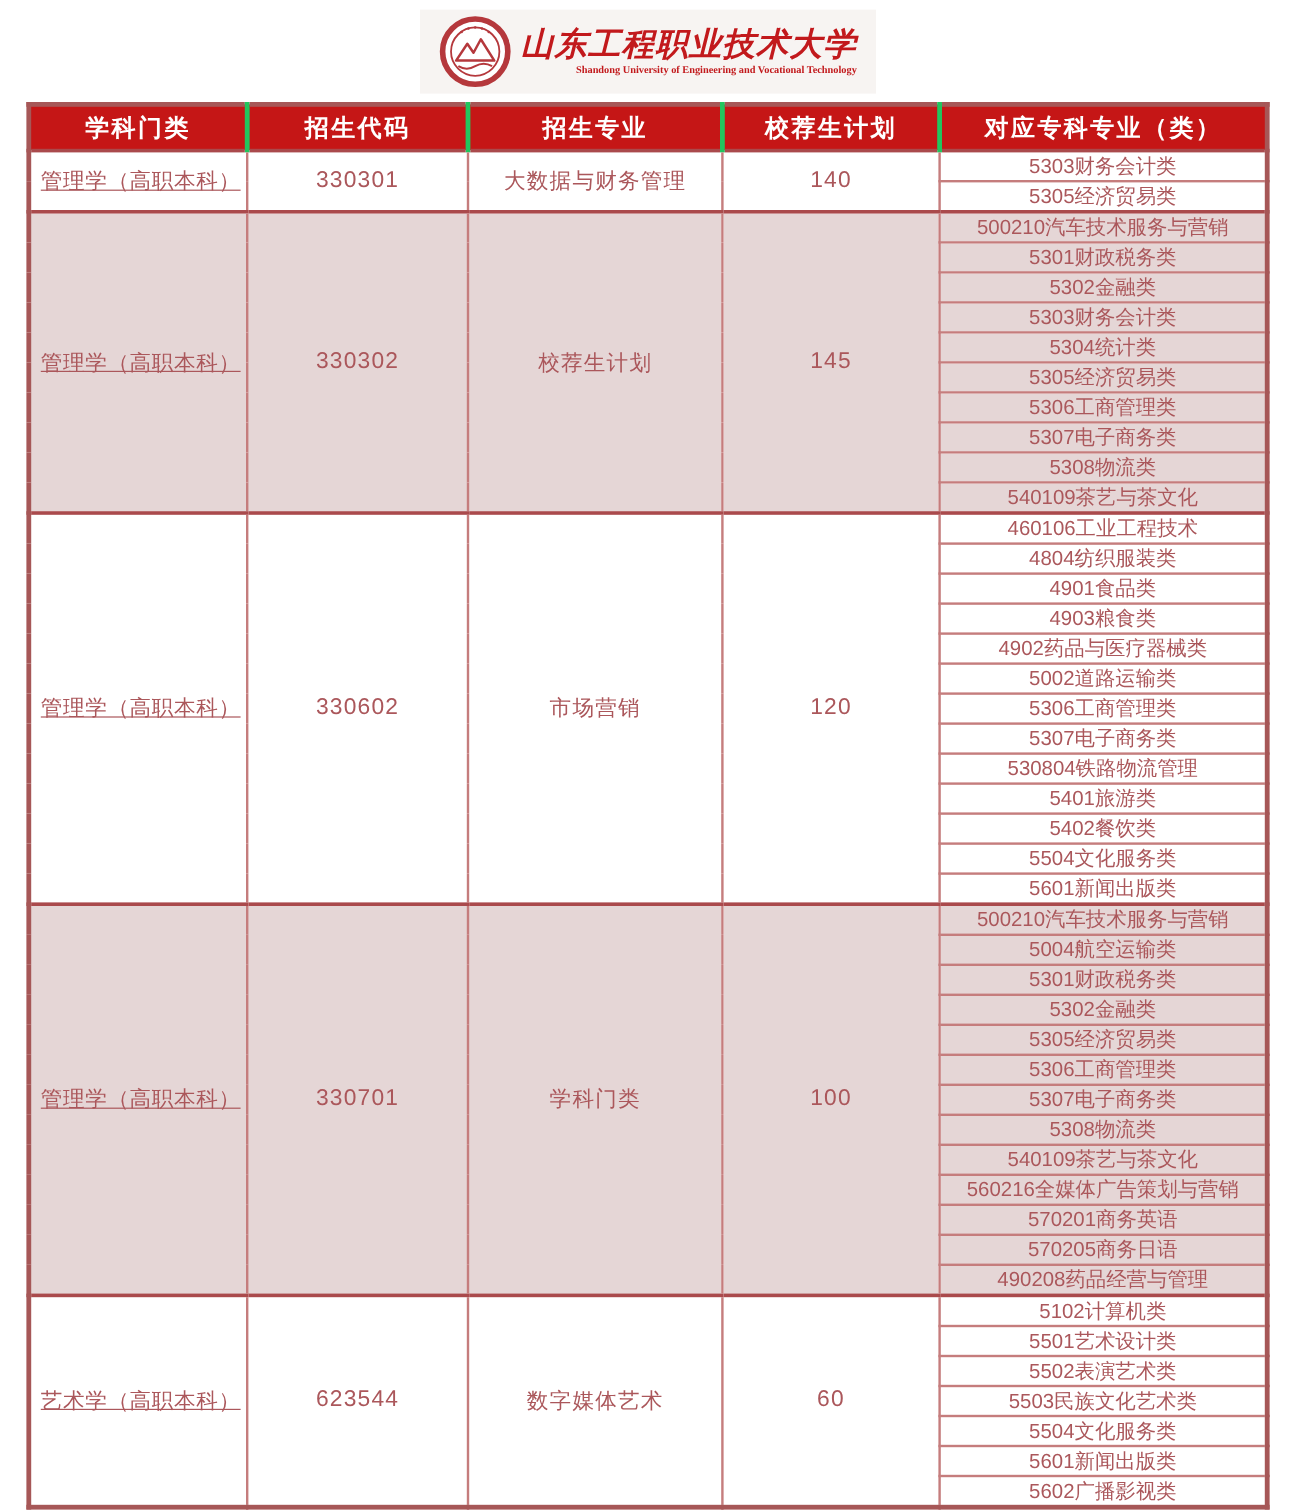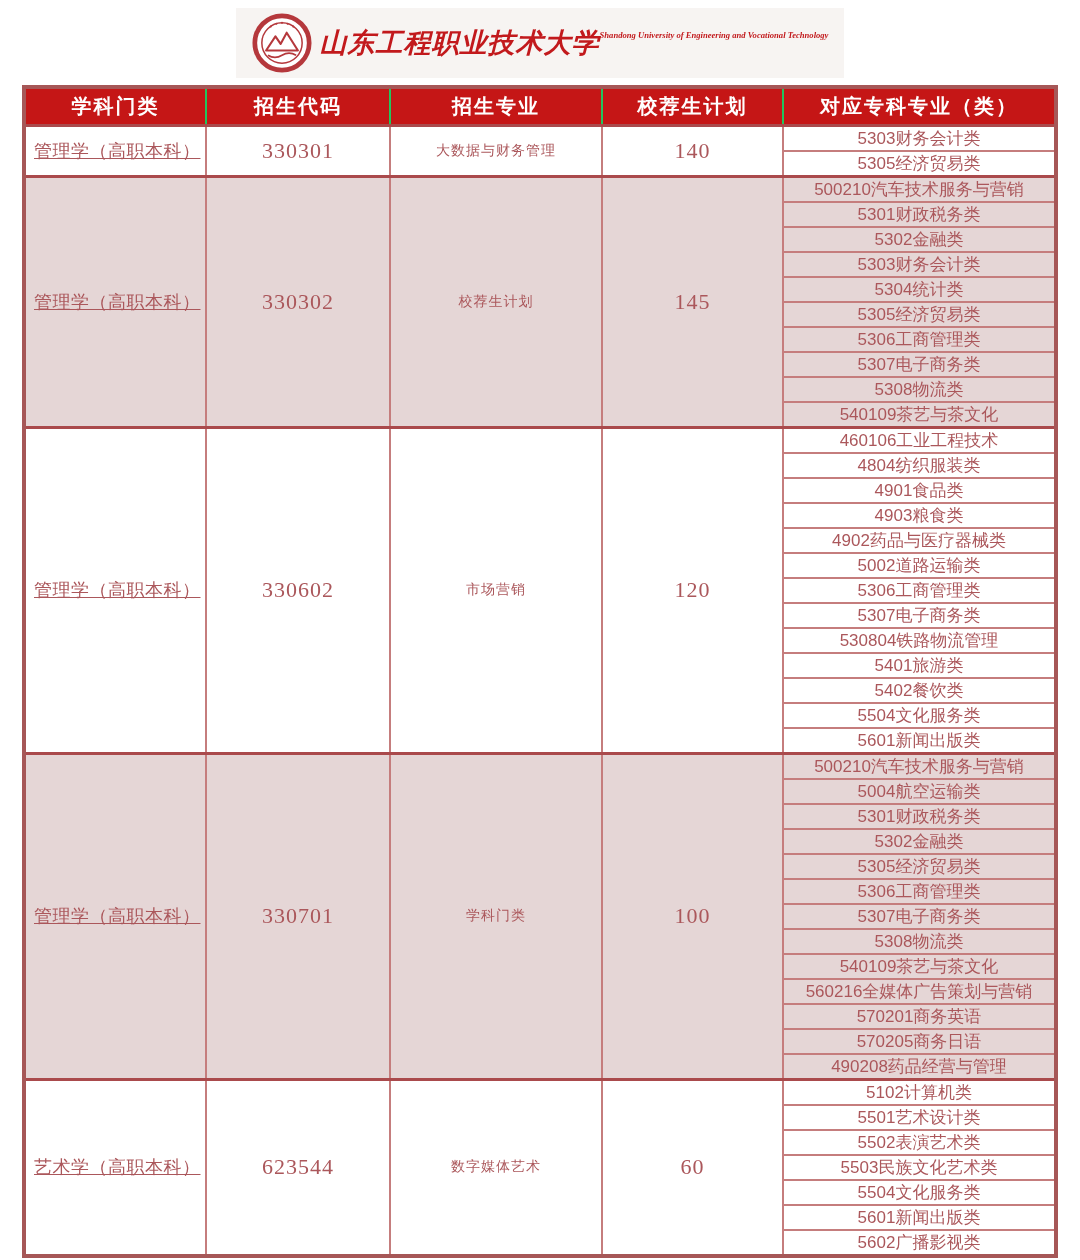--- a/index.html
+++ b/index.html
@@ -10,61 +10,61 @@
     overflow: hidden;
   }
   .masthead {
     display: flex; align-items: center; justify-content: center;
     width: fit-content; margin: 8px auto 7px auto;
     background: var(--band, #f7f4f2);
     padding: 5px 16px; gap: 10px;
   }
   .logo-wrap { display: flex; align-items: center; gap: 8px; }
   .emblem { width: 60px; height: 60px; flex: 0 0 auto; }
-  .logo-text { display: flex; flex-direction: row; align-items: flex-start; line-height: 1.05; }
+  .logo-text { display: flex; flex-direction: column; align-items: flex-end; line-height: 1.05; }
   .logo-cn {
     font-family: "Liberation Serif", serif;
     font-style: italic; font-weight: bold;
     font-size: 27px; color: var(--red-title, #bf2a2e);
     letter-spacing: 1px; white-space: nowrap;
   }
   .logo-en {
     font-family: "Liberation Serif", serif;
     font-size: 8.6px; font-weight: bold; color: var(--red-title, #bf2a2e);
-    white-space: nowrap; margin-top: 2px; font-style: italic;
+    white-space: nowrap; margin-top: 2px;
   }
   .page-title {
     font-size: 31px; font-weight: bold;
     color: var(--red-title, #c2191c);
     letter-spacing: 0.5px; white-space: nowrap;
   }
   table.plan {
     width: 942px; margin: 0 auto;
     border-collapse: collapse; table-layout: fixed;
     border: 4px solid var(--outer, #a65757);
   }
   table.plan th {
     background: var(--red-header, #c51616);
     color: #ffffff; font-weight: bold; font-size: 20px;
     height: 38px; letter-spacing: 2px;
-    border-left: 2px solid #22c55e;
+    border-left: 4px solid #22c55e;
   }
   table.plan th:first-child { border-left: none; }
   table.plan td {
     color: var(--cell-text, #ab575b);
     font-size: 17px; text-align: center;
     height: 24.5px; padding: 0 2px;
     border: 2px solid var(--line, #c57d7d);
     overflow: hidden; white-space: nowrap;
   }
   table.plan td.category {
     text-align: left; padding-left: 8px; font-size: 18px; letter-spacing: 0.5px; text-decoration: underline;
   }
-  table.plan td.code, table.plan td.plan-num { font-size: 22px; letter-spacing: 1px; font-family: Liberation Serif, serif; }
-  table.plan td.major { font-size: 14px; letter-spacing: 1px; }
+  table.plan td.code, table.plan td.plan-num { font-size: 19px; letter-spacing: 1px; }
+  table.plan td.major { font-size: 18px; letter-spacing: 1px; }
   table.plan tr.pink td { background: var(--pink, #e5d6d6); }
   table.plan tr.white td { background: #ffffff; }
   table.plan tr.group-start td { border-top: 3px solid var(--line-strong, #aa4a4c); }
   table.plan thead tr th { border-bottom: 3px solid var(--line-strong, #aa4a4c); }
 </style>
 </head>
 <body>
 
 <header class="masthead">
   <div class="logo-wrap">

